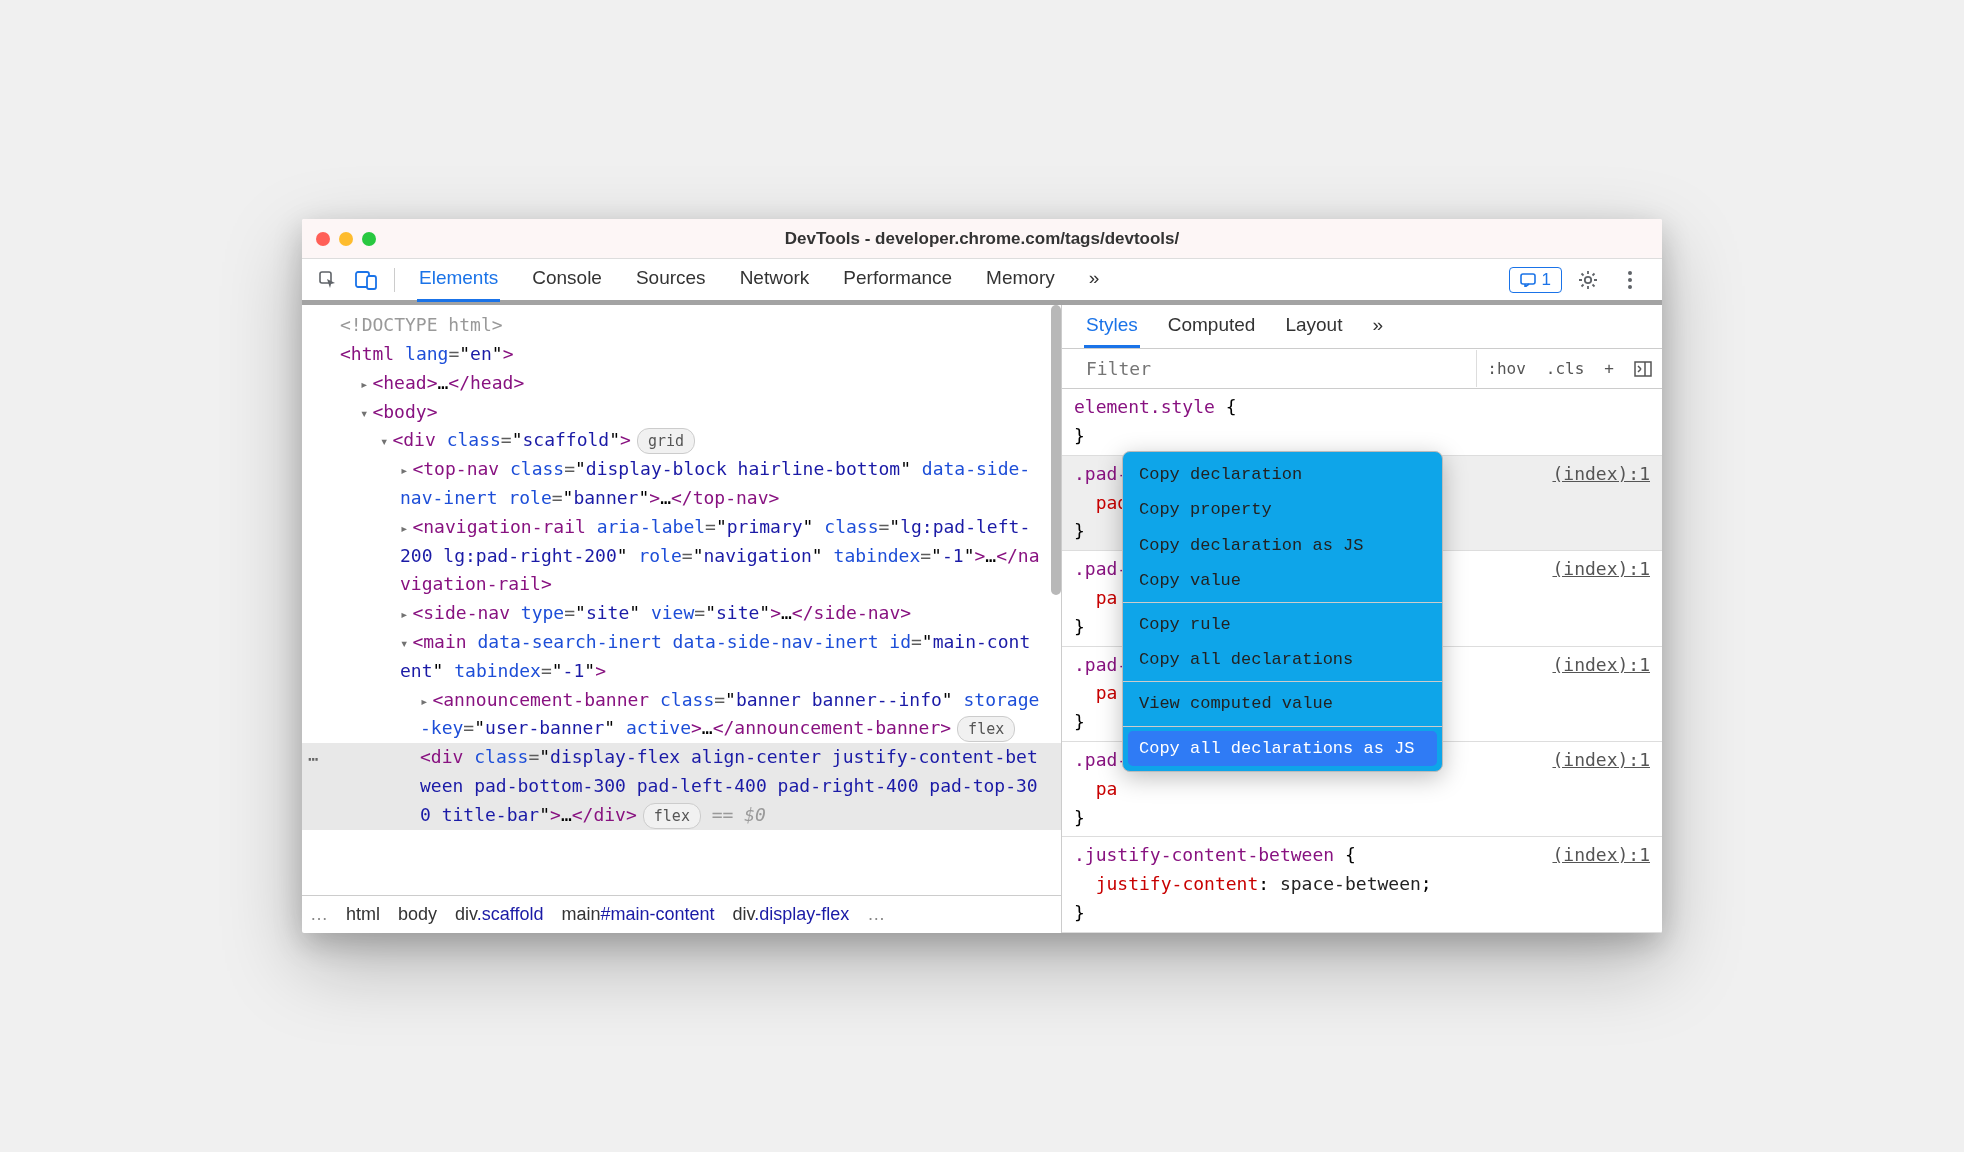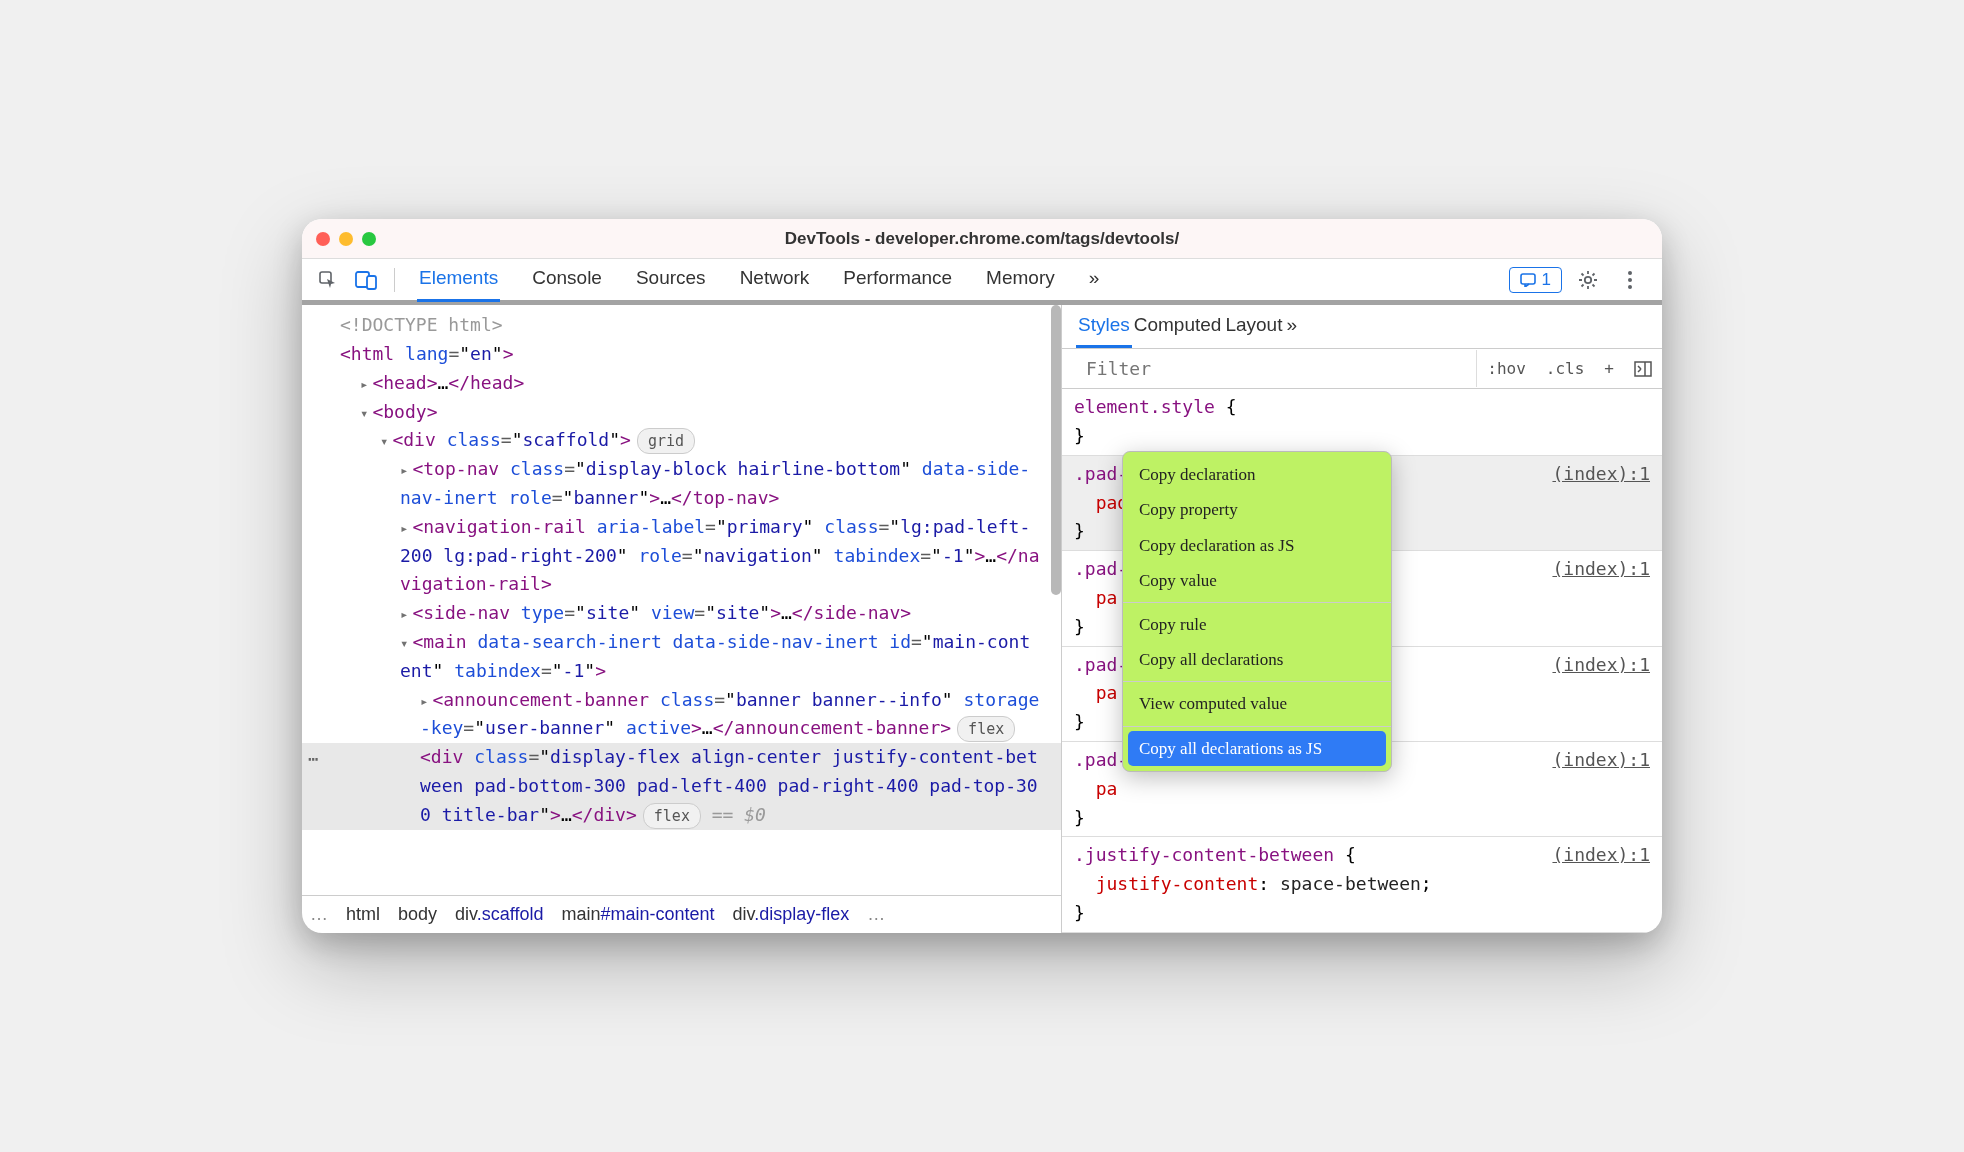--- a/index.html
+++ b/index.html
@@ -9,21 +9,21 @@
   font-size: 18px;
   display: flex;
   justify-content: center;
   align-items: center;
   min-height: 100vh;
   background: #f0f0f0;
 }
 .window {
   width: 1360px;
   background: #fff;
-  border-radius: 20px;
+  border-radius: 2px;
   box-shadow: 0 30px 80px rgba(0,0,0,0.25), 0 10px 30px rgba(0,0,0,0.2);
   overflow: hidden;
   display: flex;
   flex-direction: column;
   margin: 40px;
 }
 .titlebar {
   height: 40px;
   background: #fdf6f6;
   display: flex;
@@ -163,21 +163,22 @@
 .breadcrumb .dots { color: #888; }
 .styles-panel {
   flex: 1;
   display: flex;
   flex-direction: column;
   position: relative;
 }
 .sub-tabs {
   display: flex;
   border-bottom: 1px solid #ccc;
-  padding: 0 14px;
+  padding: 0 22px;
+  gap: 26px;
   align-items: center;
   height: 44px;
 }
 .sub-tabs .tab { font-size: 19px; color: #333; padding: 9px 2px; border-bottom: 3px solid transparent;}
 .sub-tabs .tab.active { color: #1a73e8; border-bottom-color: #1a73e8; }
 .filter-row {
   display: flex;
   align-items: center;
   border-bottom: 1px solid #ccc;
   height: 40px;
@@ -215,27 +216,27 @@
   color: #555;
   text-decoration: underline;
 }
 .selector { color: #881280; }
 .propname { color: #c80000; }
 .propval { color: #222; }
 .context-menu {
   position: absolute;
   top: 62px;
   left: 60px;
-  width: 270px;
-  background: #bef264;
+  width: 321px;
+  background: #0ea5e9;
   border: 1px solid #bbb;
   border-radius: 8px;
   box-shadow: 0 6px 24px rgba(0,0,0,0.25);
   padding: 5px 0;
-  font-family: Liberation Serif, serif;
+  font-family: Liberation Mono, monospace;
   font-size: 17px;
   color: #222;
 }
 .context-menu .mi { padding: 4px 16px; }
 .context-menu .sep { height: 1px; background: #ccc; margin: 4px 0; }
 .context-menu .mi.sel { background: #2f7bf5; color: #fff; border-radius: 5px; margin: 0 5px; padding: 4px 11px;}
 svg { display: block; }
 </style>
 </head>
 <body>

